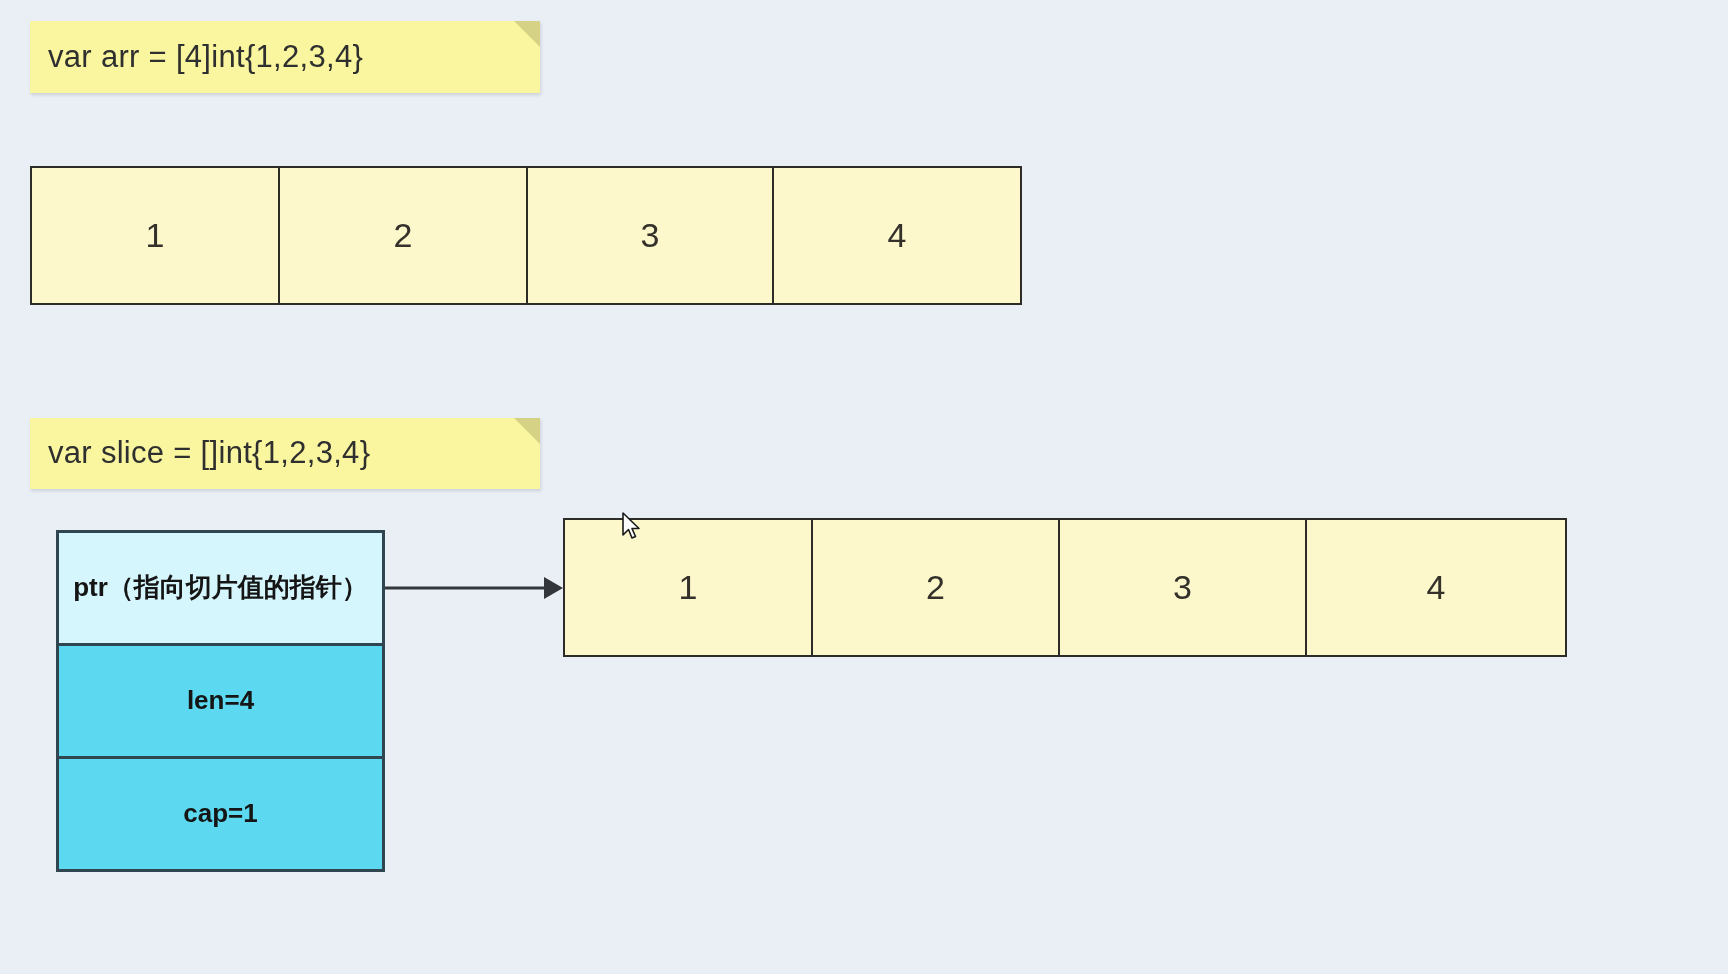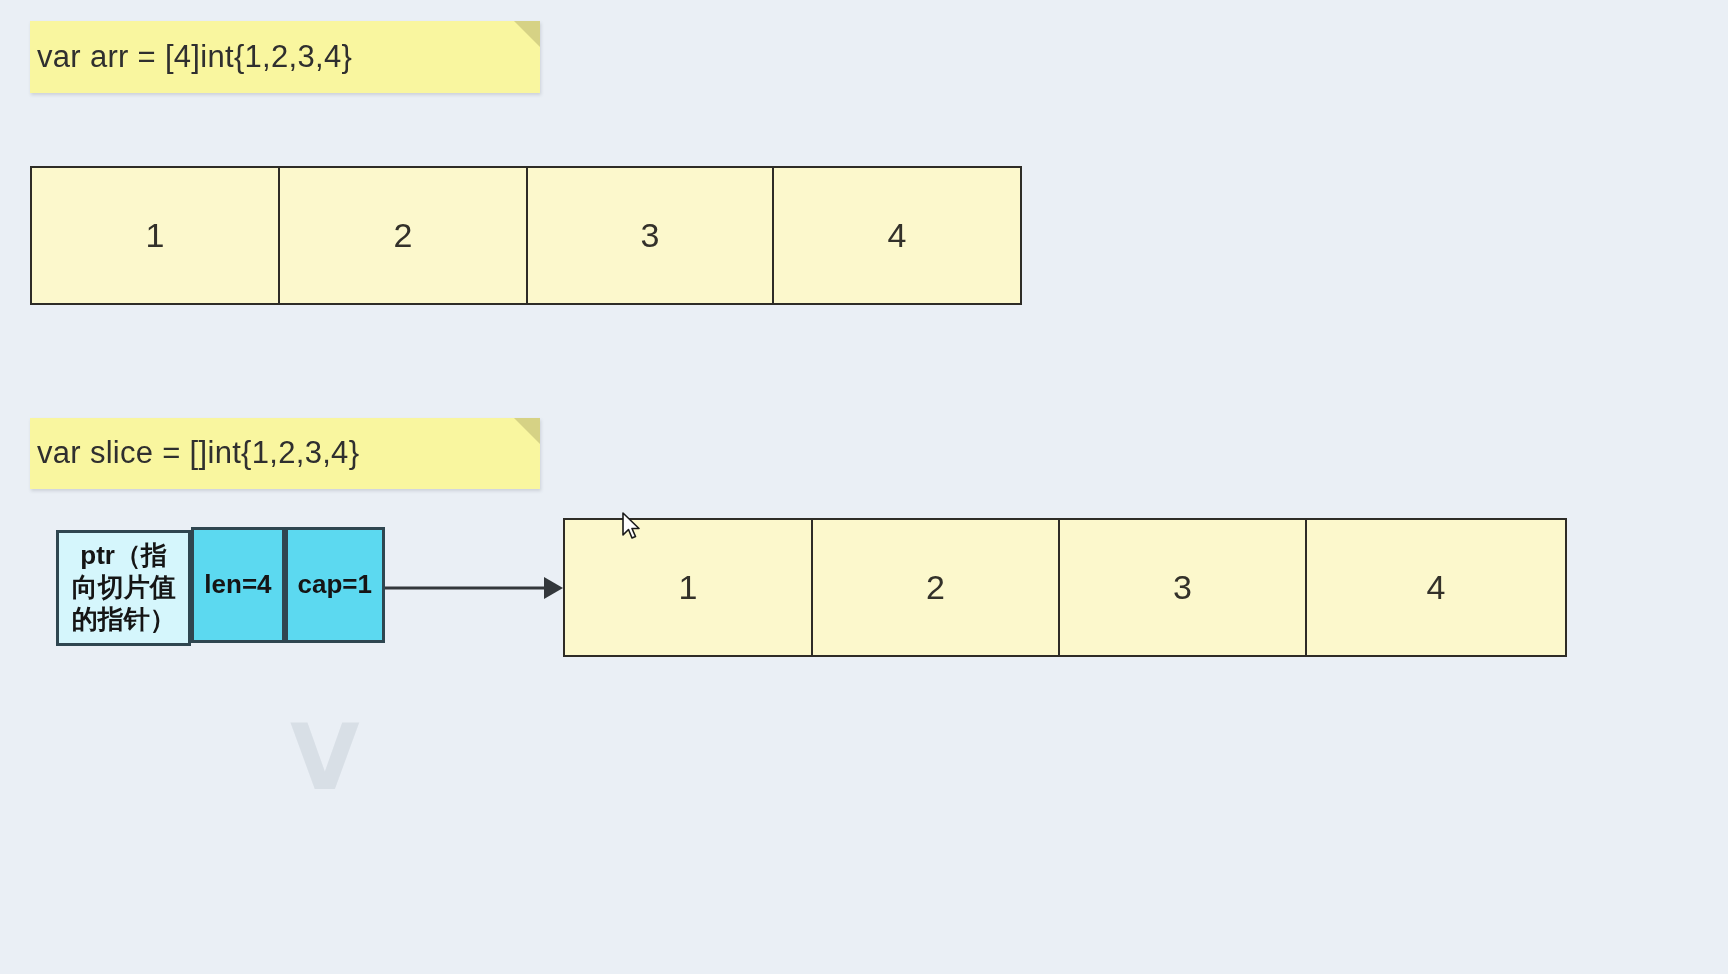--- a/index.html
+++ b/index.html
@@ -23,21 +23,21 @@
     background: #eaeff5;
   }
 
   
   .sticky {
     position: absolute;
     background: #f9f69f;
     box-sizing: border-box;
     display: flex;
     align-items: center;
-    padding-left: 7px;
+    padding-left: 18px;
     color: #2f2f2f;
     font-size: 31px;
     font-weight: 400;
     letter-spacing: 0.3px;
     line-height: 1.1;
     white-space: nowrap;
     box-shadow: 1px 2px 3px rgba(120,125,135,0.25);
   }
   .sticky .fold {
     position: absolute;
@@ -66,21 +66,21 @@
     font-size: 34px;
     font-weight: 400;
     margin-left: -2px;
   }
   .cell:first-child { margin-left: 0; }
 
   
   .sliceheader {
     position: absolute;
     display: flex;
-    flex-direction: row;
+    flex-direction: column;
     box-sizing: border-box;
   }
   .hdrcell {
     box-sizing: border-box;
     border: 3px solid #2f4650;
     display: flex;
     align-items: center;
     justify-content: center;
     text-align: center;
     color: #151515;

